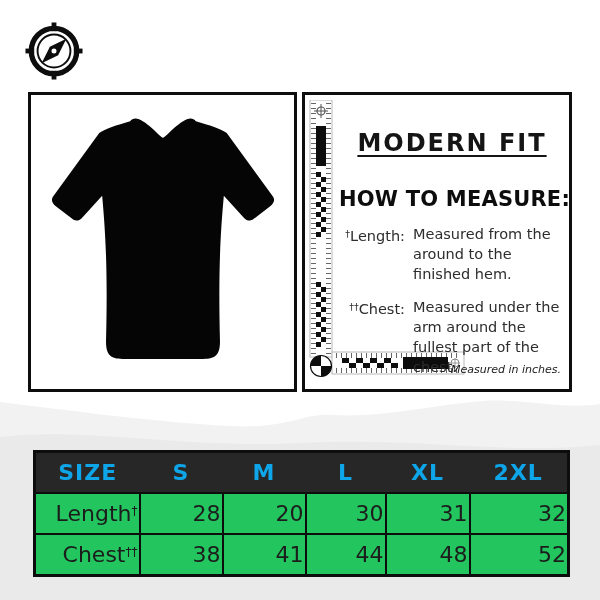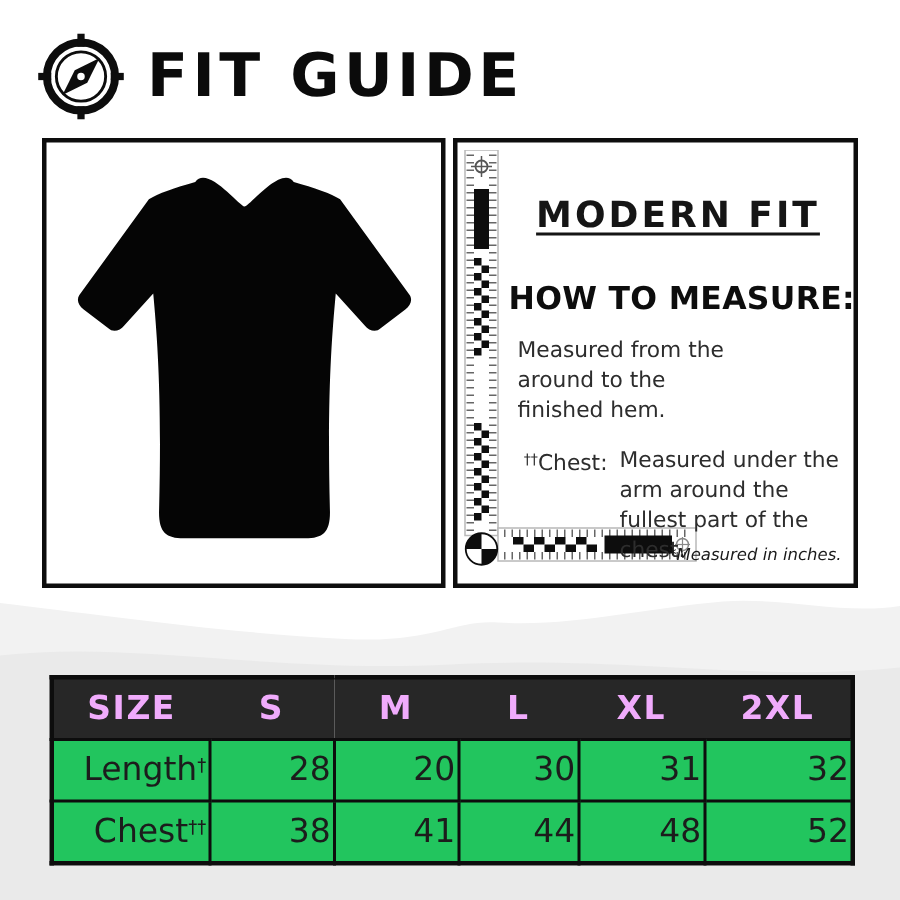--- a/index.html
+++ b/index.html
@@ -42,21 +42,21 @@
     position:absolute;right:8px;bottom:13px;font-size:11px;font-weight:normal;
     font-style:italic;color:#1a1a1a;white-space:nowrap;
   }
   
   .size-table{
     position:absolute;left:33px;top:450px;width:534px;
     border-collapse:collapse;table-layout:fixed;background:#fbfbfb;
     border:3px solid #0d0d0d;
   }
   .size-table th{
-    background:#272727;color:#f0abfc;font-size:22px;font-weight:bold;
+    background:#272727;color:#0ea5e9;font-size:22px;font-weight:bold;
     height:37px;letter-spacing:1px;border:0;
   }
   .size-table td{
     border:2px solid #0d0d0d;background:#22c55e;color:#1c1c1c;
     font-size:22px;text-align:right;height:37px;
   }
   .size-table td sup{font-size:12px;vertical-align:6px;}
   .col-size{width:105px;}
   .col-s{width:83px;} .col-m{width:83px;} .col-l{width:80px;}
   .col-xl{width:84px;} .col-2xl{width:99px;}
@@ -75,21 +75,20 @@
     <svg class="logo" viewBox="0 0 60 60" aria-hidden="true">
       <circle cx="30" cy="30" r="23.5" fill="none" stroke="#0d0d0d" stroke-width="5.5"></circle>
       <rect x="27.5" y="0.5" width="5" height="9" fill="#0d0d0d"></rect>
       <rect x="27.5" y="50.5" width="5" height="9" fill="#0d0d0d"></rect>
       <rect x="0.5" y="27.5" width="9" height="5" fill="#0d0d0d"></rect>
       <rect x="50.5" y="27.5" width="9" height="5" fill="#0d0d0d"></rect>
       <circle cx="30" cy="30" r="17" fill="none" stroke="#0d0d0d" stroke-width="2"></circle>
       <polygon points="42.8,17.2 34.3,34.3 17.2,42.8 25.7,25.7" fill="#0d0d0d"></polygon>
       <circle cx="30" cy="30" r="3.4" fill="#ffffff" stroke="#0d0d0d" stroke-width="1.6"></circle>
     </svg>
-    <div class="page-title">FIT GUIDE</div>
   </div>
 
   <div class="panel panel-shirt">
     <svg class="tshirt-svg" width="252" height="282" viewBox="0 0 260 292" aria-hidden="true">
       <path fill="#050505" d="M96 20
         C104 8 126 36 130 37 C134 36 156 8 164 20
         C178 24 190 28 196 32
         L244 98 C246 101 245 105 241 108
         L224 121 C221 124 216 123 213 119
         L193 97
@@ -134,20 +133,21 @@
       <circle cx="15" cy="266" r="10.5" fill="#ffffff" stroke="#0d0d0d" stroke-width="1.2"></circle>
       <path d="M15 266 L15 255.5 A10.5 10.5 0 0 0 4.5 266 Z" fill="#0d0d0d"></path>
       <path d="M15 266 L15 276.5 A10.5 10.5 0 0 0 25.5 266 Z" fill="#0d0d0d"></path>
     </svg>
 
     <div class="fit-name">MODERN FIT</div>
     <div class="measure-heading">HOW TO MEASURE:</div>
 
     <div class="instructions">
       <div class="instr">
+        <span class="instr-term"><sup>†</sup><span>Length:</span></span>
         <span class="instr-def">Measured from the around to the finished hem.</span>
       </div>
       <div class="instr">
         <span class="instr-term"><sup>††</sup><span>Chest:</span></span>
         <span class="instr-def">Measured under the arm around the fullest part of the chest.</span>
       </div>
     </div>
 
     <div class="footnote">*Measured in inches.</div>
   </div>

